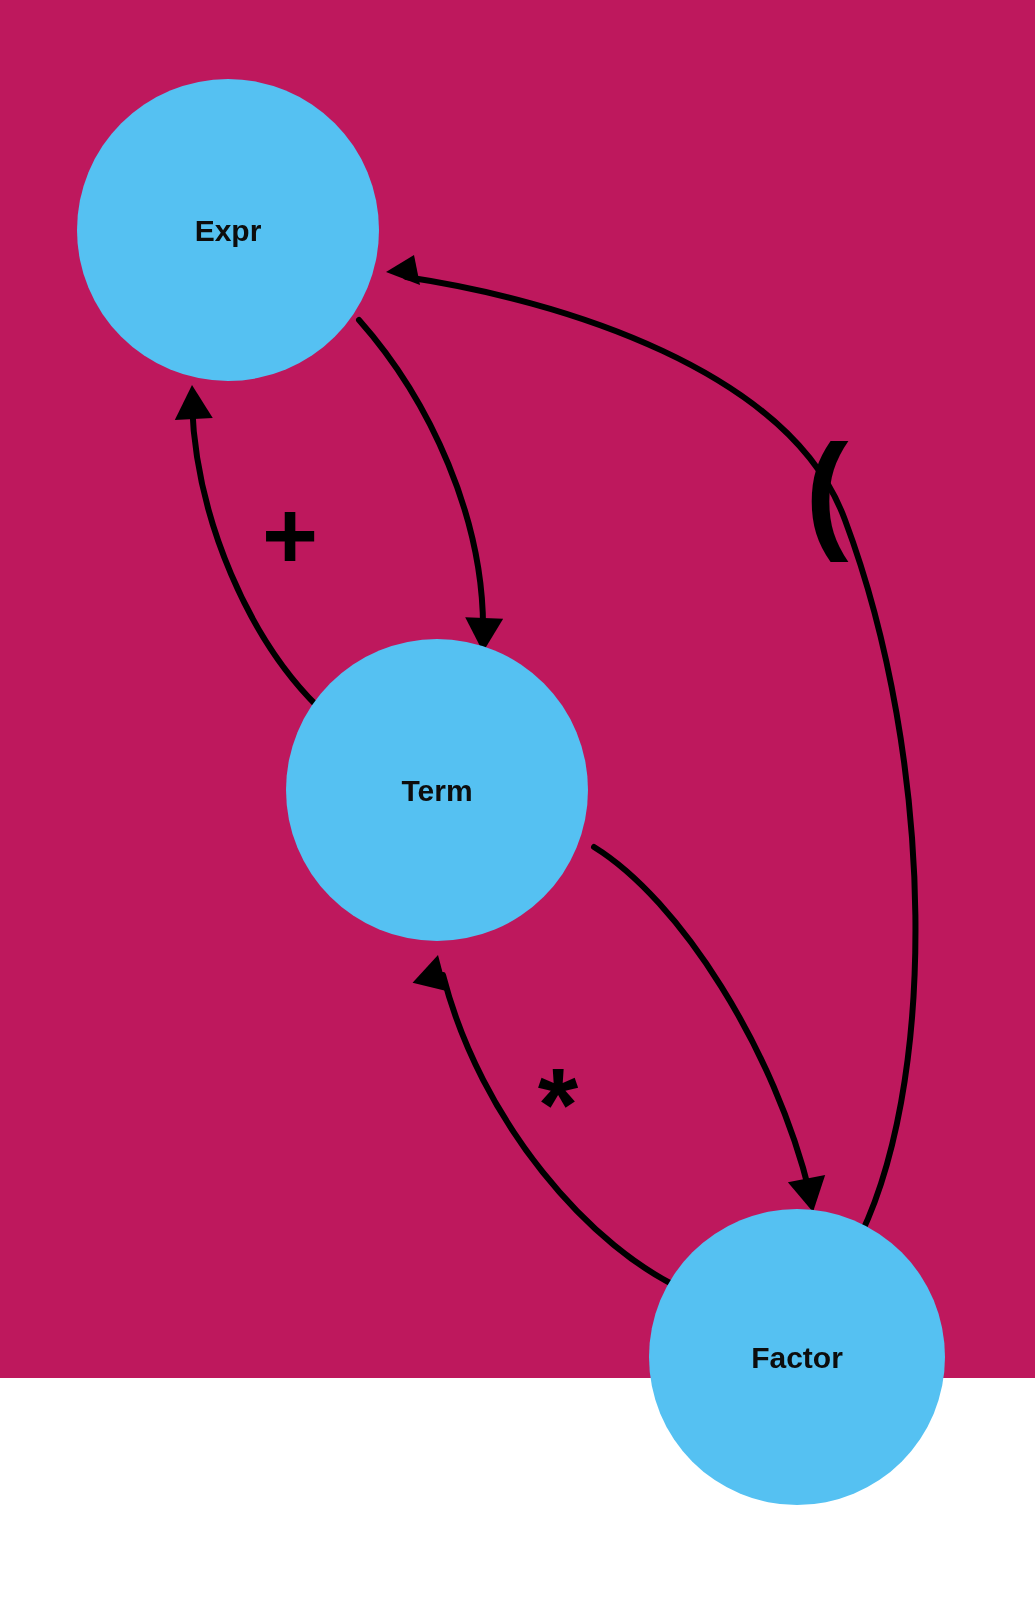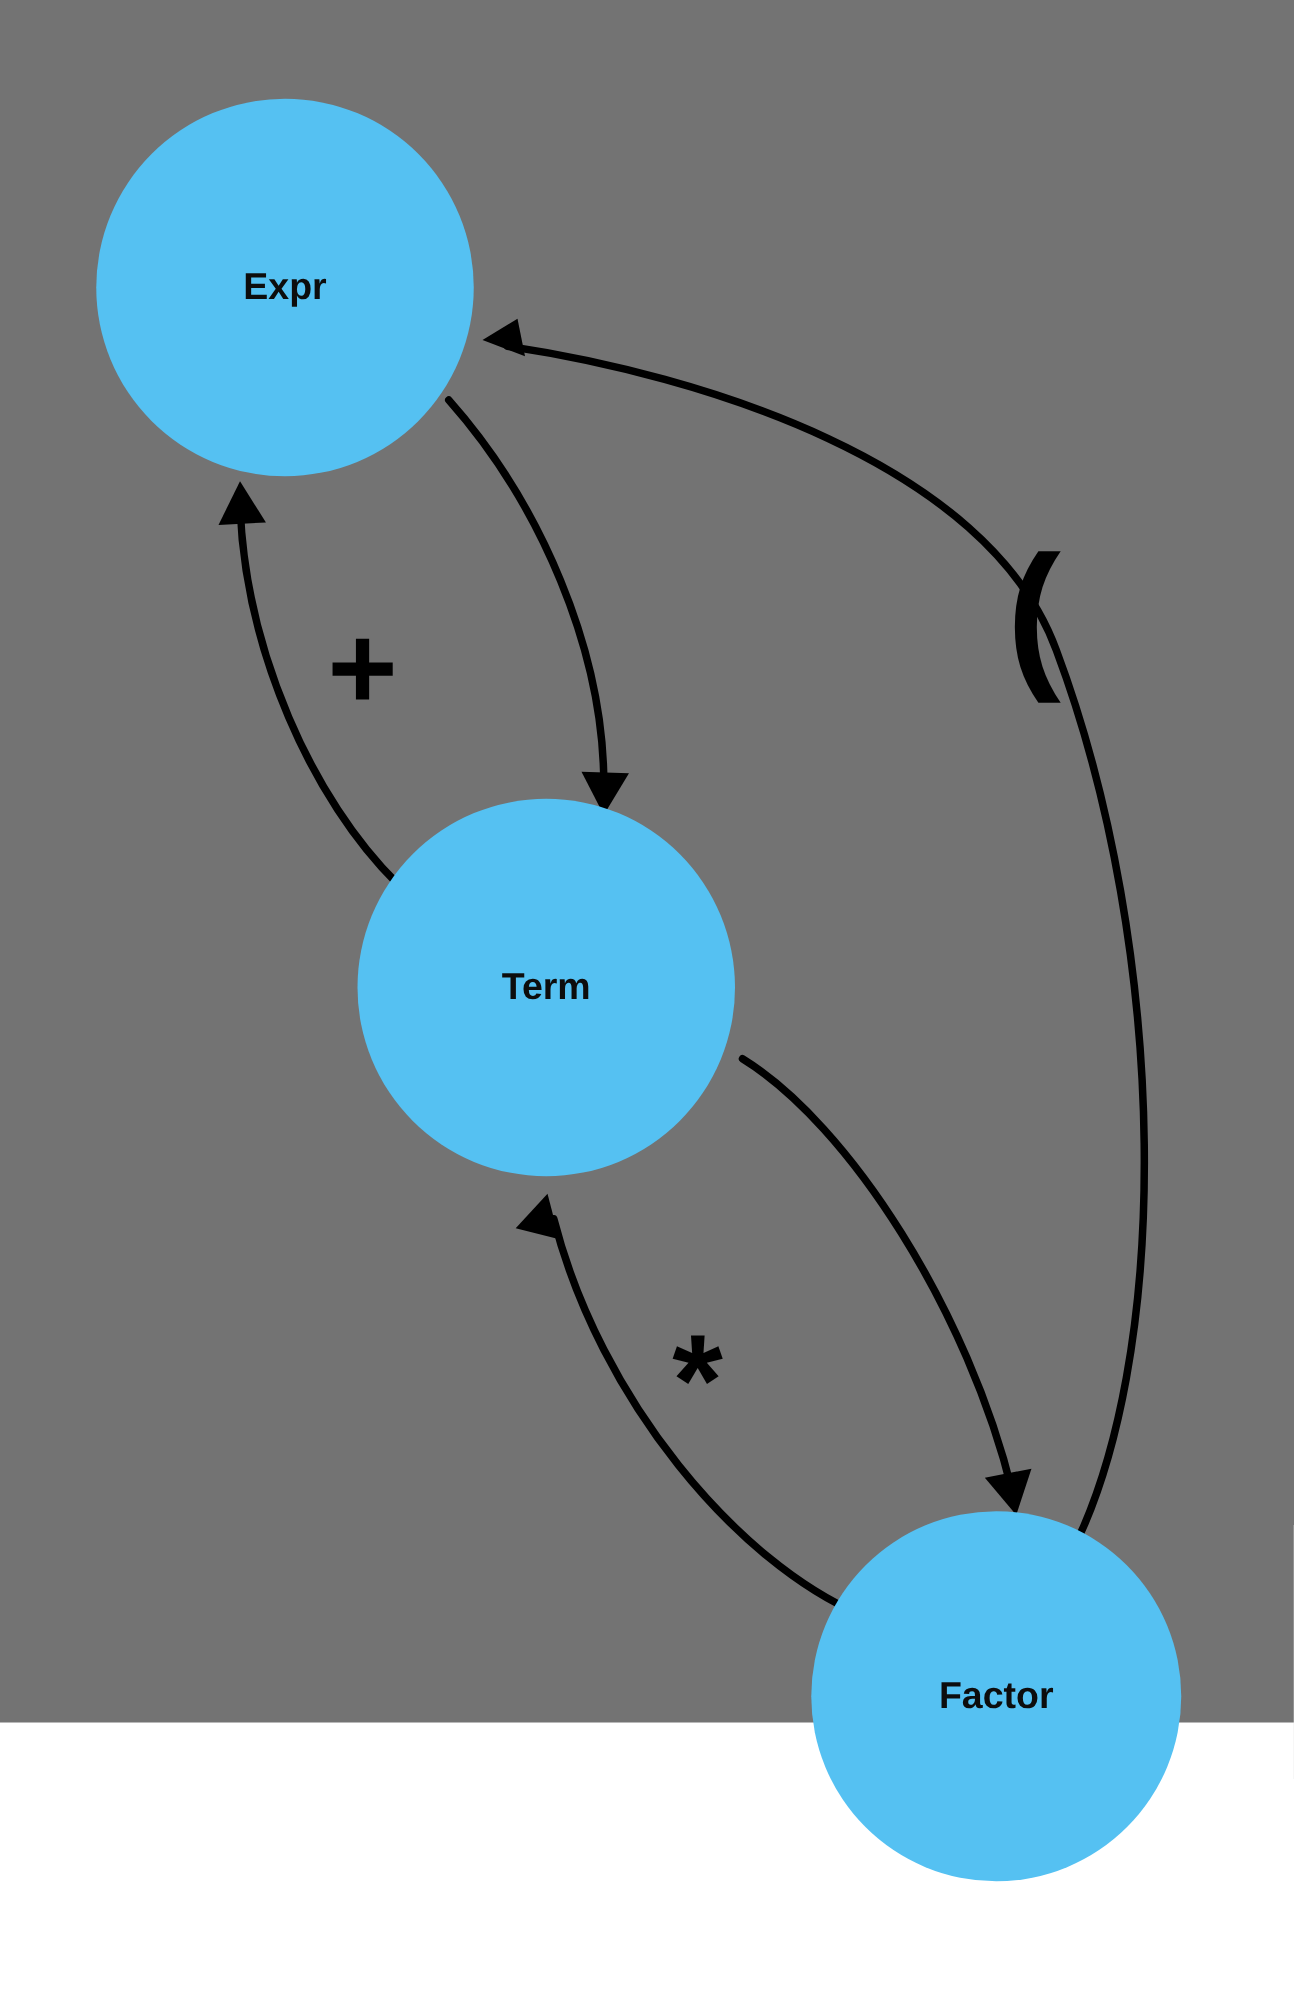--- a/index.html
+++ b/index.html
@@ -12,21 +12,21 @@
     width: 1035px;
     height: 1600px;
     font-family: "Liberation Sans", sans-serif;
     overflow: hidden;
     position: relative;
   }
   #diagram-root {
     position: relative;
     width: 1035px;
     height: 1378px;
-    background: #737373;
+    background: #be185d;
   }
   svg#graph-canvas {
     position: absolute;
     top: 0;
     left: 0;
     width: 1035px;
     height: 1600px;
     display: block;
   }
   .node-circle {

